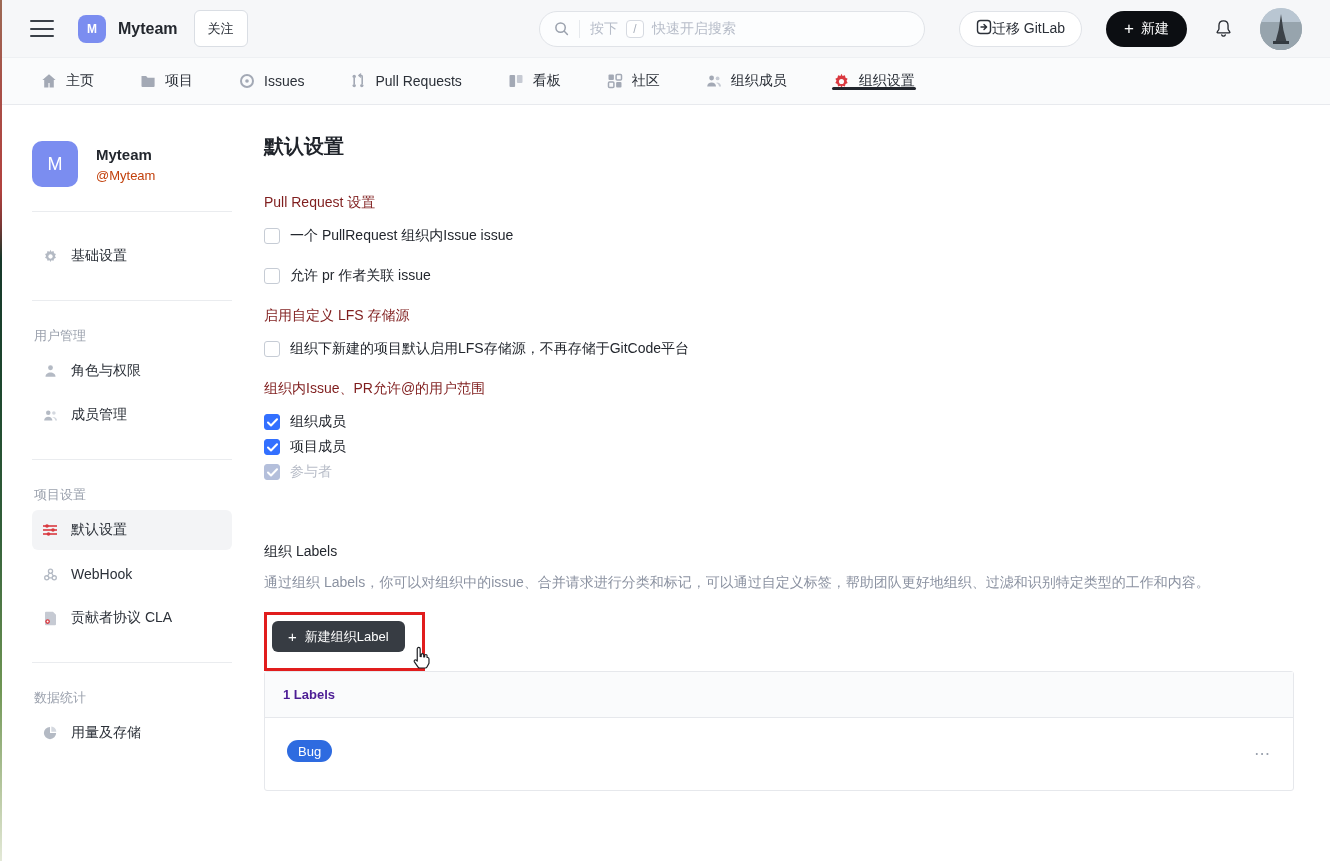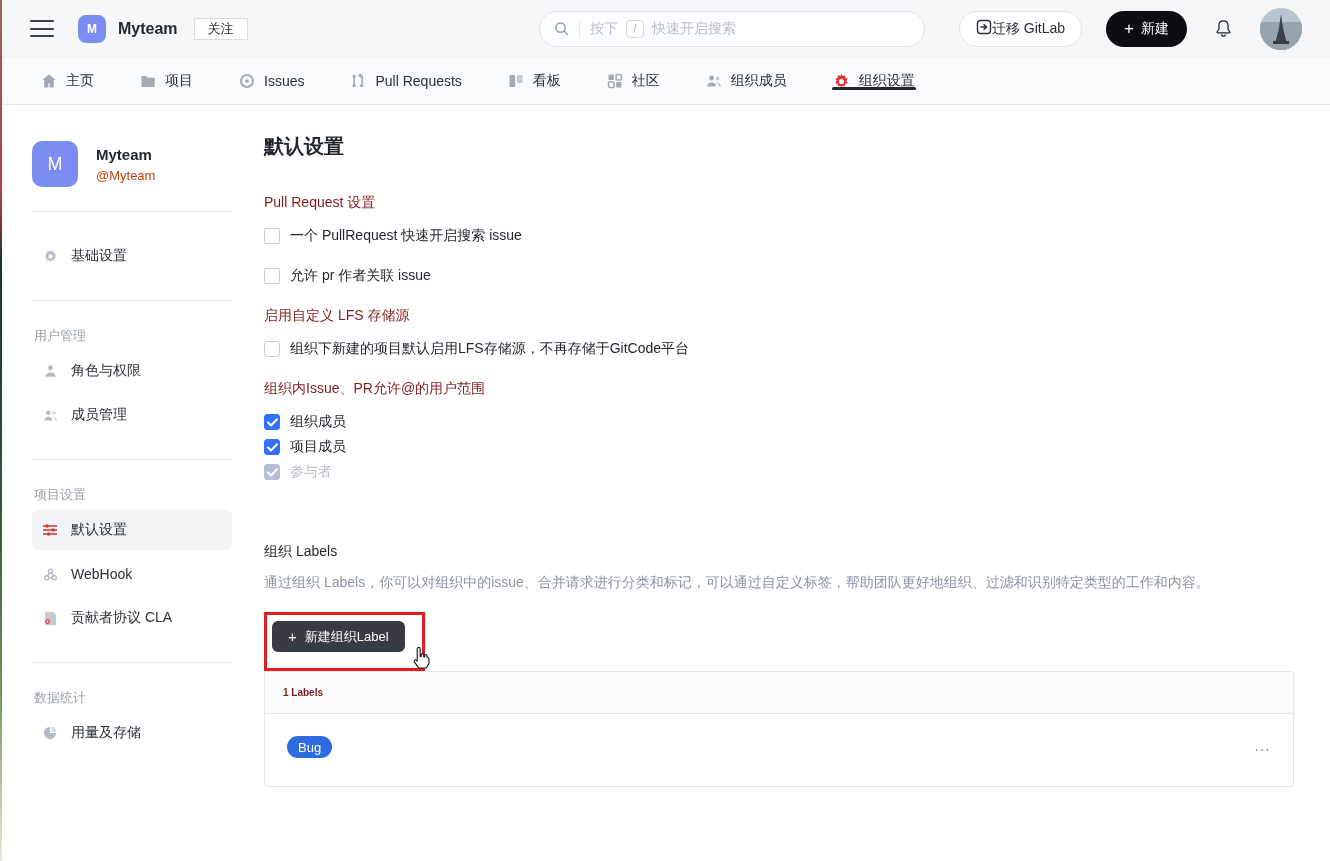--- a/index.html
+++ b/index.html
@@ -12,21 +12,21 @@
     background:linear-gradient(180deg,#9c6a55 0%,#a85048 10%,#b2423f 22%,#7e3836 26%,#16382a 30%,#1d472e 45%,#33603a 62%,#6f9654 80%,#b9c9a2 92%,#e4e9d8 100%); }
 
   
   .topbar { height:58px; background:#f6f7f9; border-bottom:1px solid #eef0f3;
     display:flex; align-items:center; padding:0 28px 0 30px; }
   .hamburger { width:24px; height:17px; display:flex; flex-direction:column; justify-content:space-between; cursor:pointer; margin-right:24px; }
   .hamburger span { display:block; height:2px; border-radius:2px; background:#3a4048; }
   .org-chip { width:28px; height:28px; border-radius:8px; background:#7b8df0; color:#fff;
     font-size:12px; font-weight:700; display:flex; align-items:center; justify-content:center; margin-right:12px; }
   .topbar-orgname { font-size:16px; font-weight:700; color:#23272e; margin-right:16px; }
-  .follow-btn { height:22px; padding:0 13px; background:#fff; border:1px solid #dadee4; border-radius:0;
+  .follow-btn { height:37px; padding:0 13px; background:#fff; border:1px solid #dadee4; border-radius:6px;
     font-size:13px; color:#2b3038; display:flex; align-items:center; cursor:pointer; }
   .searchbox { margin-left:auto; width:386px; height:36px; border:1px solid #e0e3e8; background:#fcfdfe;
     border-radius:18px; display:flex; align-items:center; padding:0 14px; color:#b7bdc9; font-size:14px; gap:8px; cursor:text; }
   .searchbox .divider-v { width:1px; height:18px; background:#e6e9ed; margin:0 2px; }
   .keycap { display:inline-flex; align-items:center; justify-content:center; min-width:18px; height:18px;
     border:1px solid #d6dae1; border-radius:4px; font-size:12px; color:#aab1bd; background:#fff; padding:0 4px; }
   .mag-icon svg { display:block; }
   .migrate-btn { margin-left:34px; height:36px; padding:0 16px; background:#fff; border:1px solid #e0e3e8;
     border-radius:18px; display:flex; align-items:center; font-size:14px; color:#2b3038; cursor:pointer; white-space:nowrap; }
   .new-btn { margin-left:24px; height:36px; padding:0 18px; background:#0c0e12; color:#fff; border:none;
@@ -79,22 +79,22 @@
   .labels-desc { font-size:14px; color:#8b92a1; margin-top:13px; }
 
   .annot-wrap { display:inline-block; position:relative; margin-top:20px;
     border:3px solid #e11d1d; padding:6px 17px 16px 5px; }
   .newlabel-btn { height:31px; padding:0 16px; background:#373c43; color:#fff; border:none; border-radius:6px;
     display:flex; align-items:center; gap:8px; font-size:13px; cursor:pointer; white-space:nowrap; }
   .newlabel-btn .plus { font-size:15px; line-height:1; }
   .cursor-pointer { position:absolute; left:143px; top:31px; pointer-events:none; }
 
   .labels-panel { margin-top:0px; border:1px solid #e6e8ec; border-radius:3px; background:#fff; }
-  .panel-header { background:#fafbfc; border-bottom:1px solid #e6e8ec; padding:15px 18px; font-size:10px;
-    font-weight:600; color:#7f1d1d; }
+  .panel-header { background:#fafbfc; border-bottom:1px solid #e6e8ec; padding:15px 18px; font-size:13px;
+    font-weight:600; color:#4c1d95; }
   .panel-row { display:flex; align-items:flex-end; justify-content:space-between; padding:22px 22px 28px 22px; }
   .label-pill { display:inline-flex; align-items:center; height:22px; padding:0 11px; border-radius:11px;
     color:#fff; font-size:13px; cursor:pointer; }
   .more-dots { color:#9aa1ad; font-size:16px; letter-spacing:1px; cursor:pointer; line-height:1; }
 
   .gray-ic { fill:#a3a9b5; }
   .stroke-gray { stroke:#a3a9b5; }
 </style>
 </head>
 <body>
@@ -333,21 +333,21 @@
       </div>
     </div>
 
     <div class="main">
       <div class="page-title">默认设置</div>
 
       <div class="group">
         <div class="group-heading">Pull Request 设置</div>
         <div class="opt-row">
           <span class="cb"></span>
-          <span class="lbl">一个 PullRequest 快速开启搜索 issue</span>
+          <span class="lbl">一个 PullRequest 组织内Issue issue</span>
         </div>
       </div>
 
       <div class="group">
         <div class="opt-row">
           <span class="cb"></span>
           <span class="lbl">允许 pr 作者关联 issue</span>
         </div>
       </div>
 

